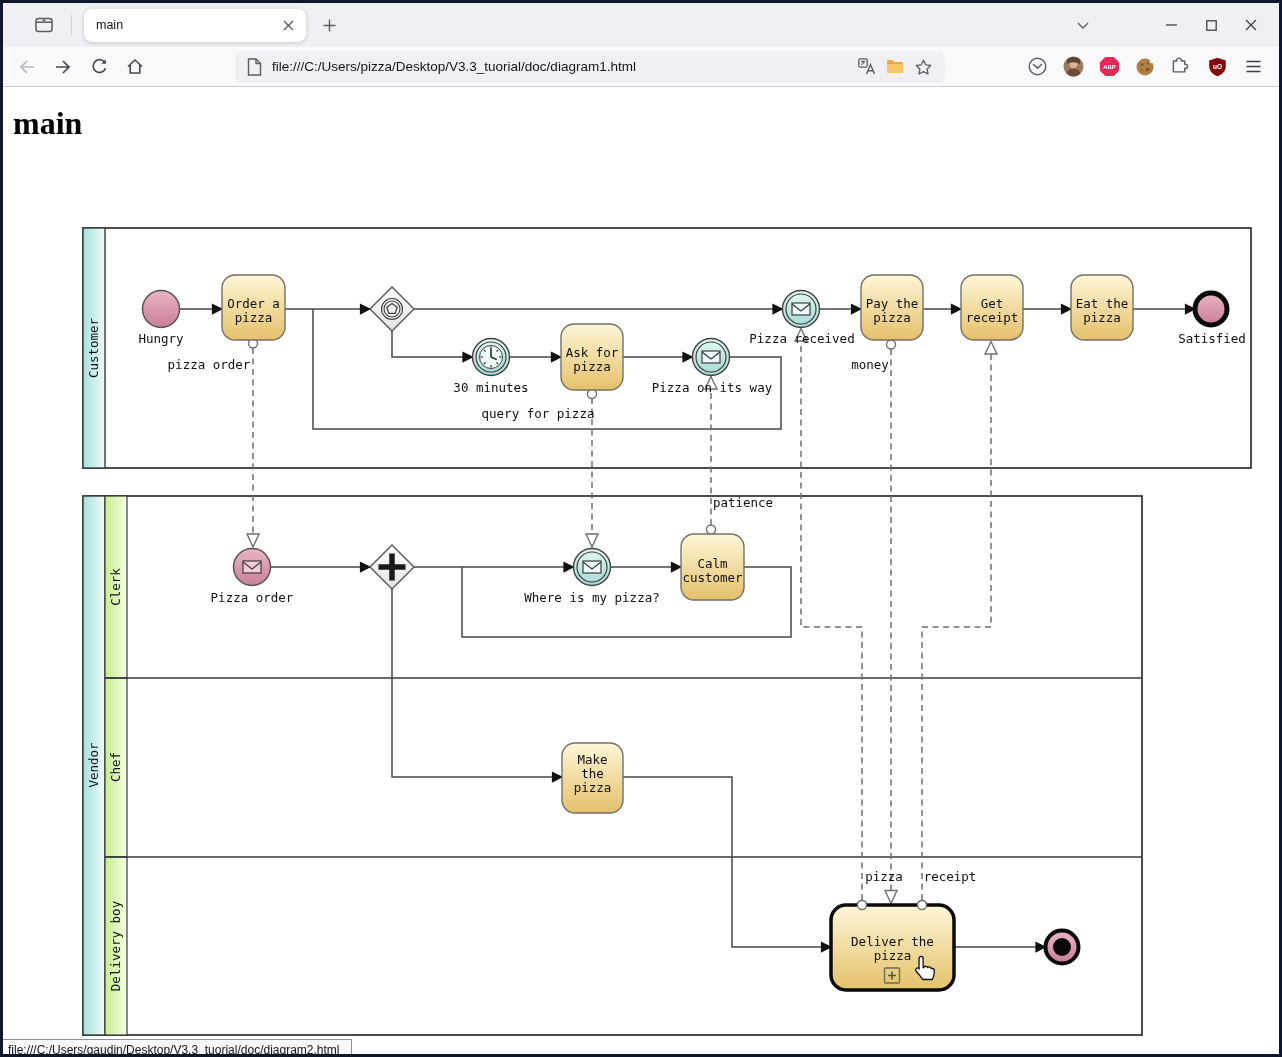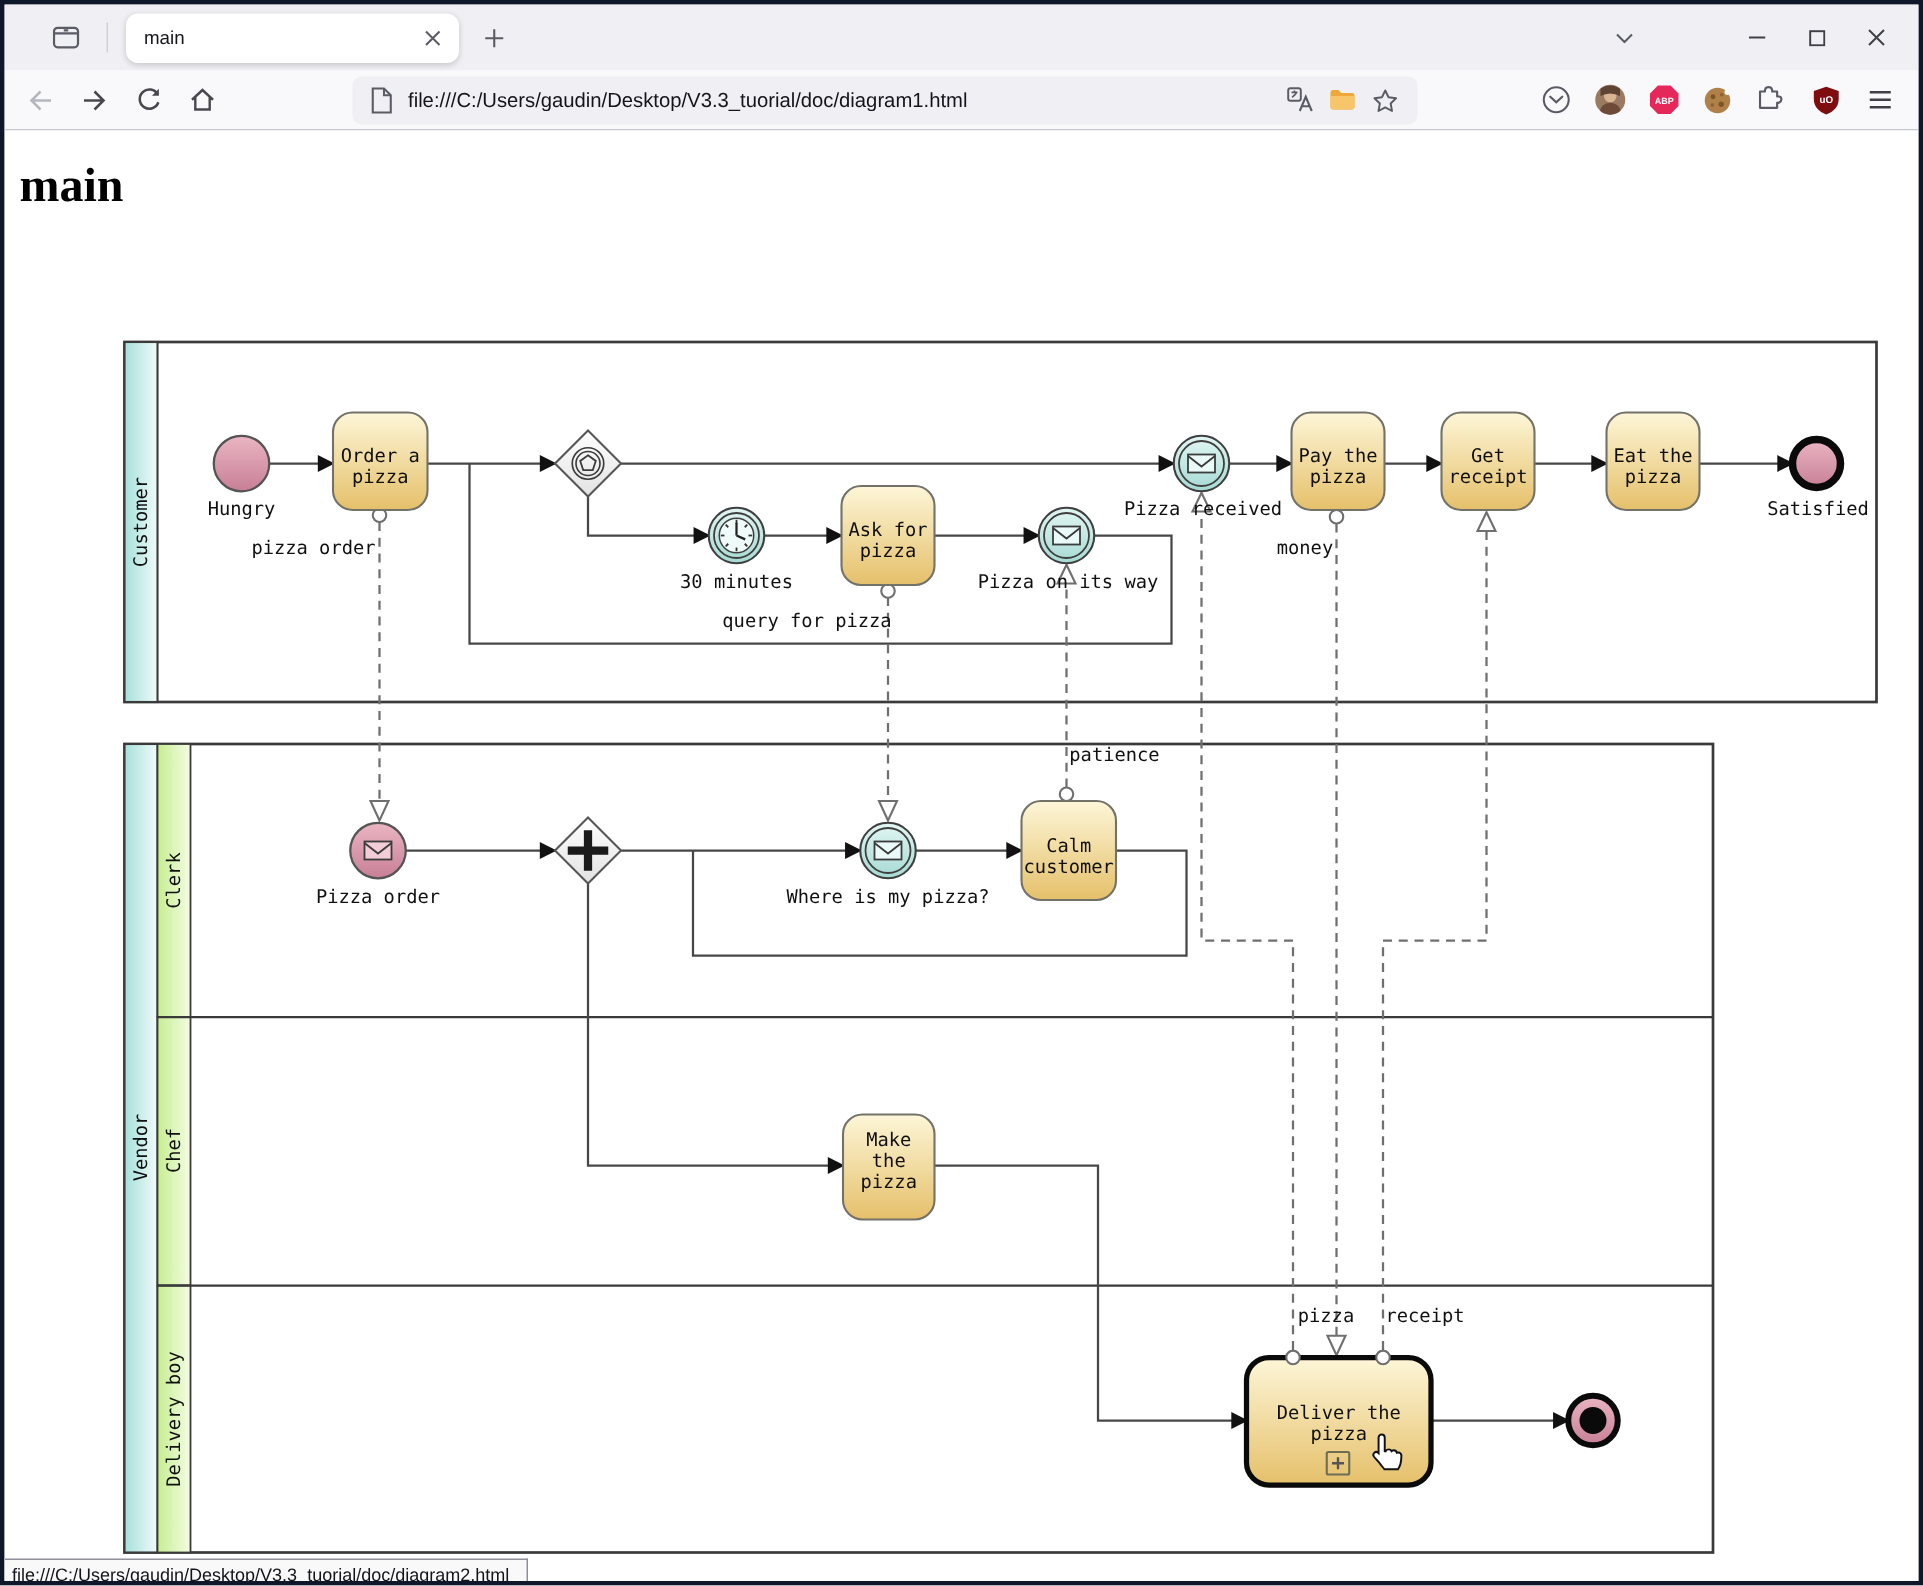--- a/index.html
+++ b/index.html
@@ -100,21 +100,21 @@
     <button class="icon-btn">
       <svg width="18" height="17" viewBox="0 0 18 17">
         <path d="M2 8.5 L9 2 L16 8.5 M4.2 7 V15 H13.8 V7" fill="none" stroke="#48484f" stroke-width="1.6"></path>
       </svg>
     </button>
     <div class="urlbar">
       <svg width="15" height="18" viewBox="0 0 15 18">
         <path d="M1.5 1 H9 L13.5 5.5 V17 H1.5 Z" fill="none" stroke="#5b5b66" stroke-width="1.4"></path>
         <path d="M9 1 V5.5 H13.5" fill="none" stroke="#5b5b66" stroke-width="1.4"></path>
       </svg>
-      <span class="url-text">file:///C:/Users/gaudin/Desktop/V3.3_tuorial/doc/diagram1.html</span>
+      <span class="url-text">file:///C:/Users/pizza/Desktop/V3.3_tuorial/doc/diagram1.html</span>
       <button class="icon-btn">
         <svg width="18" height="17" viewBox="0 0 18 17">
           <rect x="0.8" y="0.8" width="8.4" height="8.4" rx="1.5" fill="none" stroke="#5b5b66" stroke-width="1.3"></rect>
           <path d="M3 3.6 H7 M5 2.4 V4 M3.4 6.8 C4.6 6 6 4.6 6.4 3.6" fill="none" stroke="#5b5b66" stroke-width="1.1"></path>
           <path d="M8.5 16 L12.5 6.5 L16.5 16 M9.9 12.8 H15.1" fill="none" stroke="#5b5b66" stroke-width="1.4"></path>
         </svg>
       </button>
       <button class="icon-btn">
         <svg width="18" height="15" viewBox="0 0 18 15">
           <path d="M1 2.6 A1.6 1.6 0 0 1 2.6 1 H6.4 L8.2 3 H15.4 A1.6 1.6 0 0 1 17 4.6 V12.4 A1.6 1.6 0 0 1 15.4 14 H2.6 A1.6 1.6 0 0 1 1 12.4 Z" fill="#eda83c"></path>

